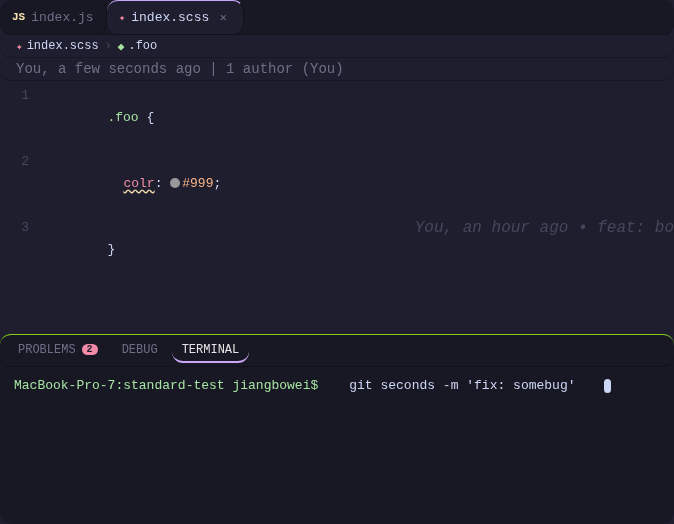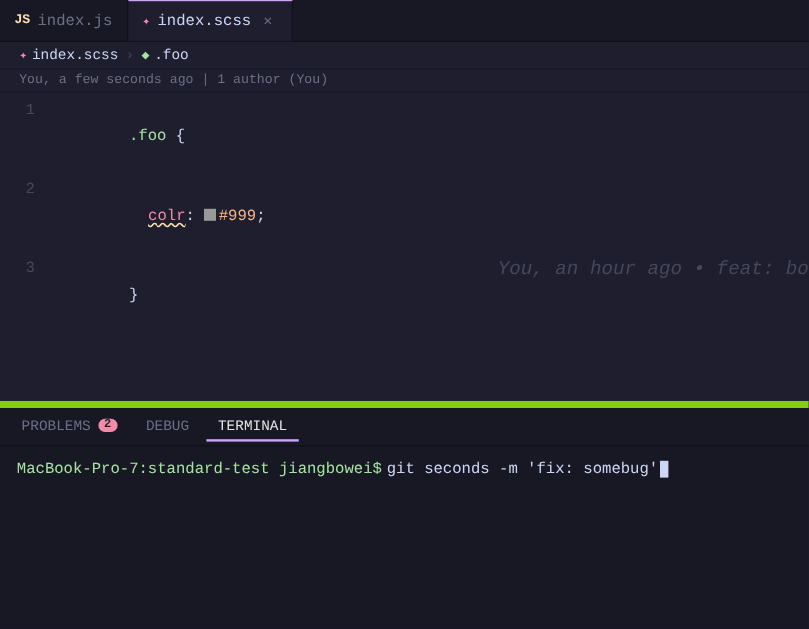--- a/index.html
+++ b/index.html
@@ -1,15 +1,15 @@
 <!DOCTYPE html>
 <html><head>
   <meta charset="utf-8">
   <style>
-    * { margin: 0; padding: 0; box-sizing: border-box; }
+    * { margin: 0; padding: 0; box-sizing: border-box; border-radius: 11px; }
     body {
       background: #1e1e2e;
       font-family: 'Consolas', 'Courier New', monospace;
       font-size: 13px;
       color: #cdd6f4;
       width: 674px;
       height: 524px;
       overflow: hidden;
       display: flex;
       flex-direction: column;
@@ -82,21 +82,21 @@
       align-items: center;
       gap: 4px;
     }
     .breadcrumb-item .scss-icon { color: #f38ba8; font-size: 11px; }
     .breadcrumb-item .class-icon { color: #a6e3a1; font-size: 11px; }
 
     
     .blame-bar {
       background: #1e1e2e;
       padding: 3px 16px;
-      font-size: 11px;
+      font-size: 14px;
       color: #6c7086;
       border-bottom: 1px solid #181825;
       flex-shrink: 0;
     }
 
     
     .editor {
       flex: 1;
       background: #1e1e2e;
       overflow: hidden;
@@ -155,21 +155,21 @@
 
     
     .squiggly {
       text-decoration: underline wavy #f9e2af;
       text-underline-offset: 2px;
     }
 
     
     .panel {
       background: #181825;
-      border-top: 6px solid #84cc16;
+      border-top: 1px solid #84cc16;
       flex-shrink: 0;
       display: flex;
       flex-direction: column;
       height: 190px;
     }
     .panel-tabs {
       display: flex;
       align-items: center;
       height: 32px;
       border-bottom: 1px solid #11111b;
@@ -205,20 +205,21 @@
       flex: 1;
       padding: 8px 14px;
       font-size: 13px;
       color: #cdd6f4;
       overflow: hidden;
     }
     .terminal-line {
       display: flex;
       align-items: center;
       line-height: 22px;
+      gap: 27px;
     }
     .terminal-prompt {
       color: #a6e3a1;
       margin-right: 4px;
     }
     .terminal-command {
       color: #cdd6f4;
     }
     .terminal-cursor {
       display: inline-block;

